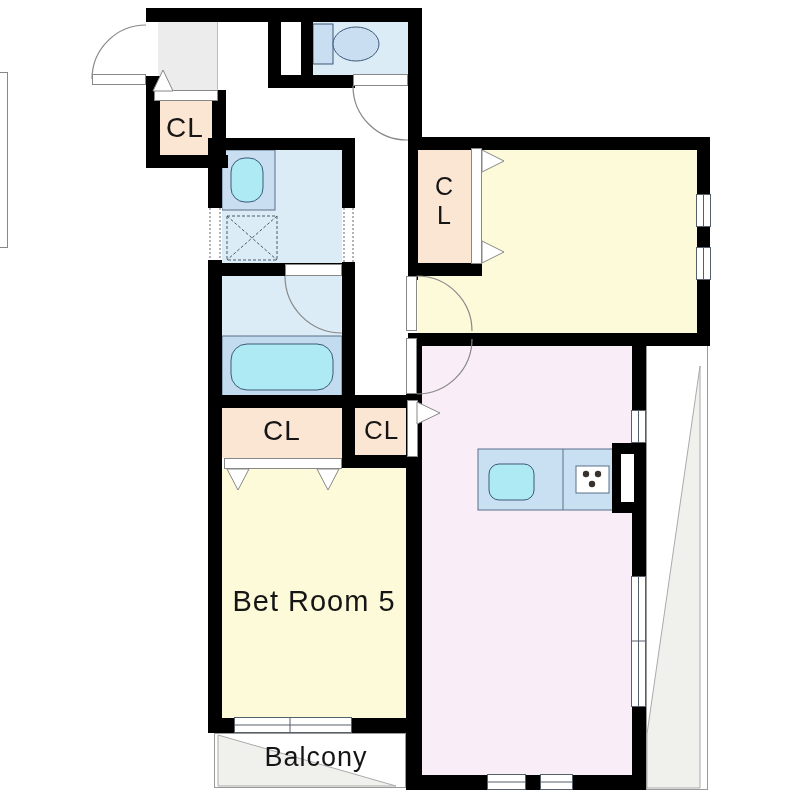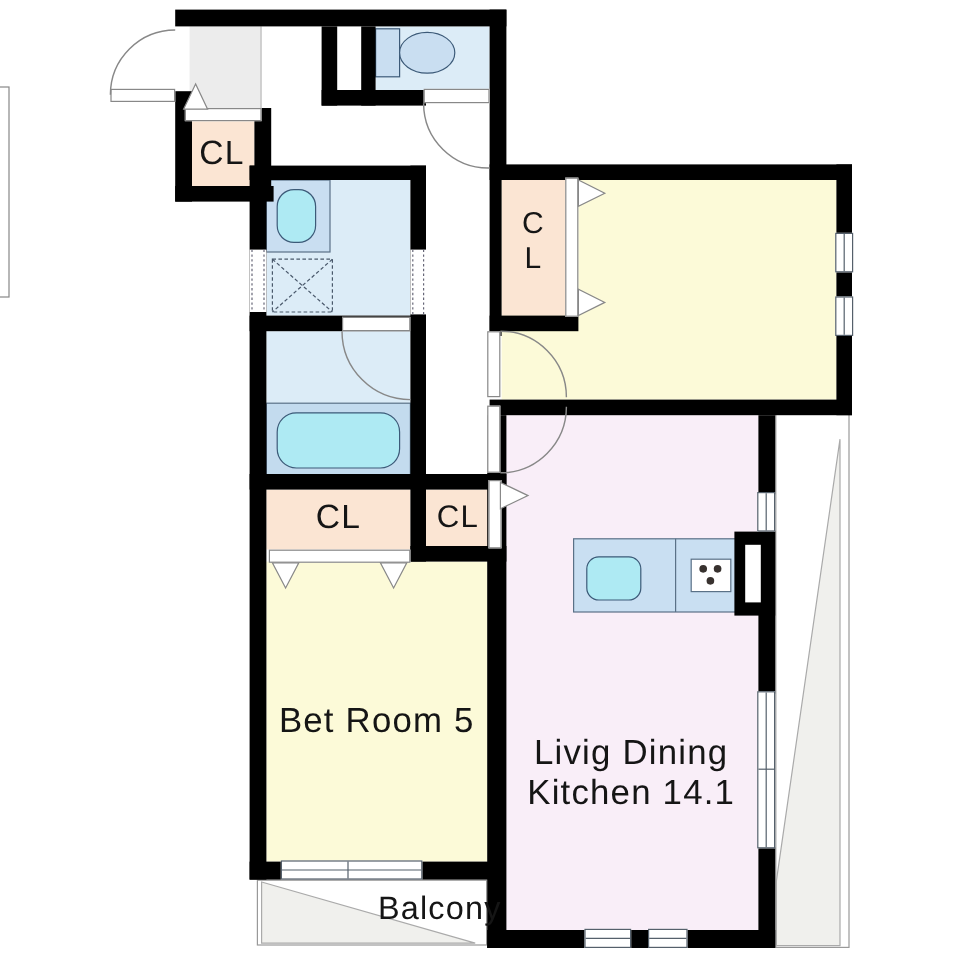--- a/index.html
+++ b/index.html
@@ -161,26 +161,22 @@
       <line x1="235" y1="725" x2="351" y2="725"></line>
       <line x1="290" y1="718" x2="290" y2="732"></line>
       <line x1="488" y1="782" x2="525" y2="782"></line>
       <line x1="541" y1="782" x2="572" y2="782"></line>
     </g>
   </svg>
 
 
   <div class="lbl" style="left:222px;top:585px;width:184px;font-size:29px;">Bet Room 5</div>
 
-  <div class="lbl" style="left:420px;top:612px;width:212px;font-size:29px;line-height:33px;">
-    <div>Livig Dining</div>
-    <div>Kitchen 14.1</div>
-  </div>
 
-  <div class="lbl" style="left:214px;top:742px;width:204px;font-size:27px;text-align:right;">Balcony</div>
+  <div class="lbl" style="left:214px;top:742px;width:204px;font-size:27px;">Balcony</div>
 
   <div class="lbl" style="left:158px;top:112px;width:54px;font-size:28px;">CL</div>
 
   <div class="lbl" style="left:418px;top:172px;width:53px;font-size:25px;line-height:29px;">
     <div>C</div>
     <div>L</div>
   </div>
 
   <div class="lbl" style="left:222px;top:415px;width:120px;font-size:28px;">CL</div>
 

